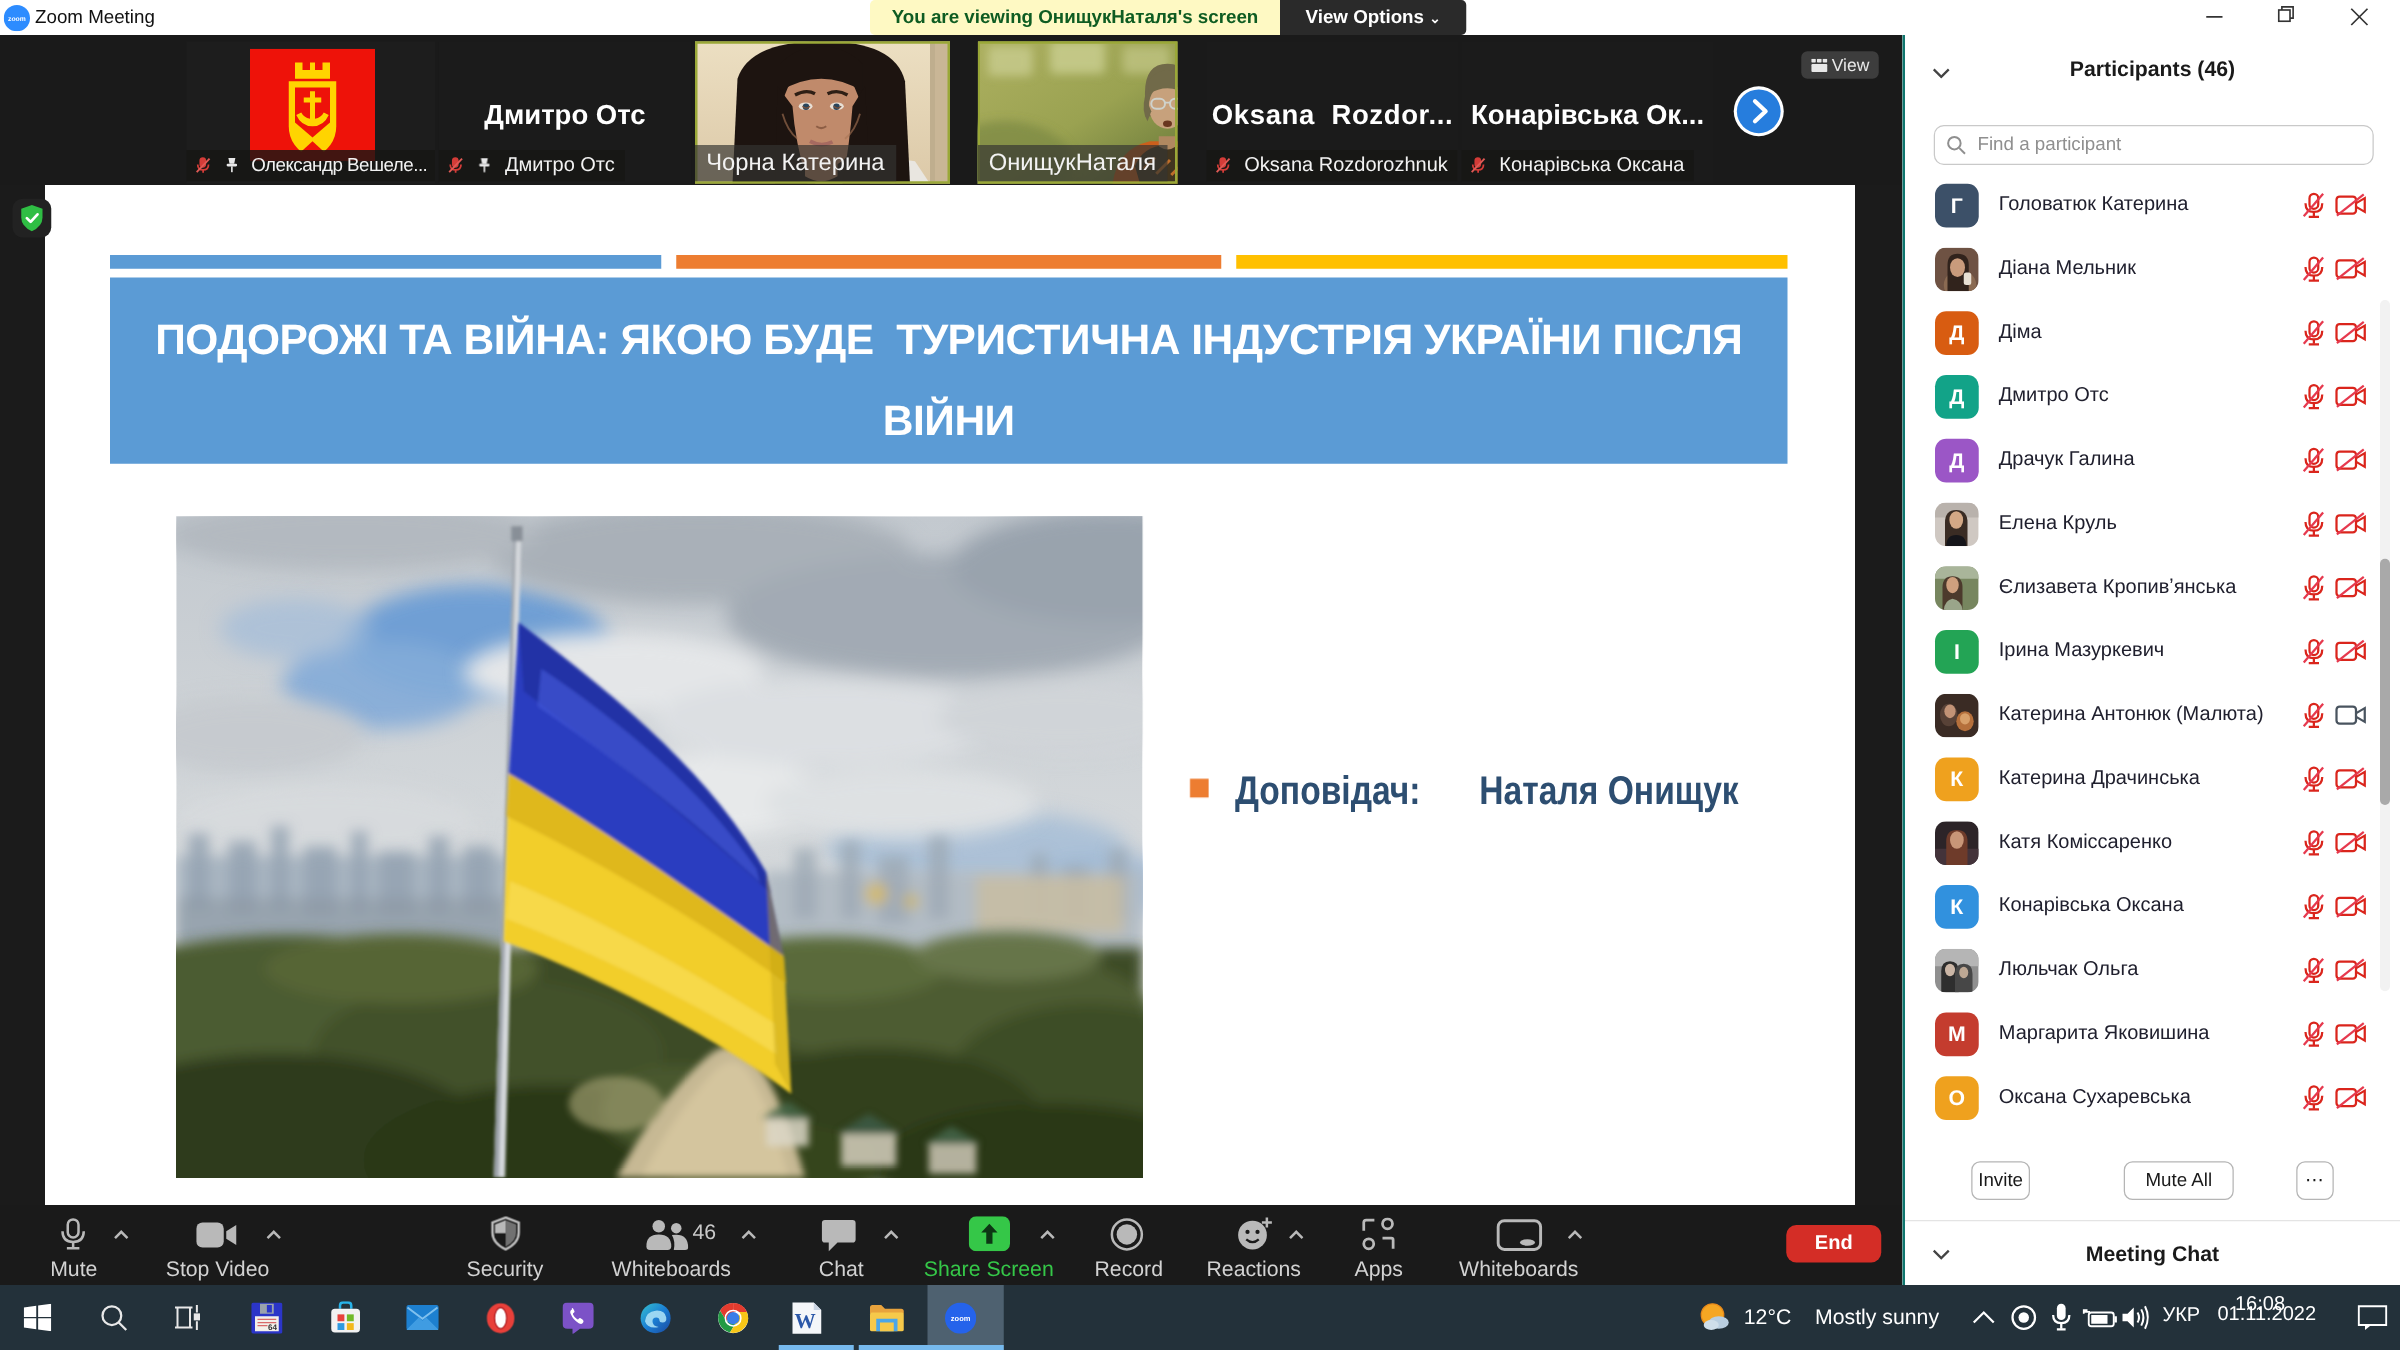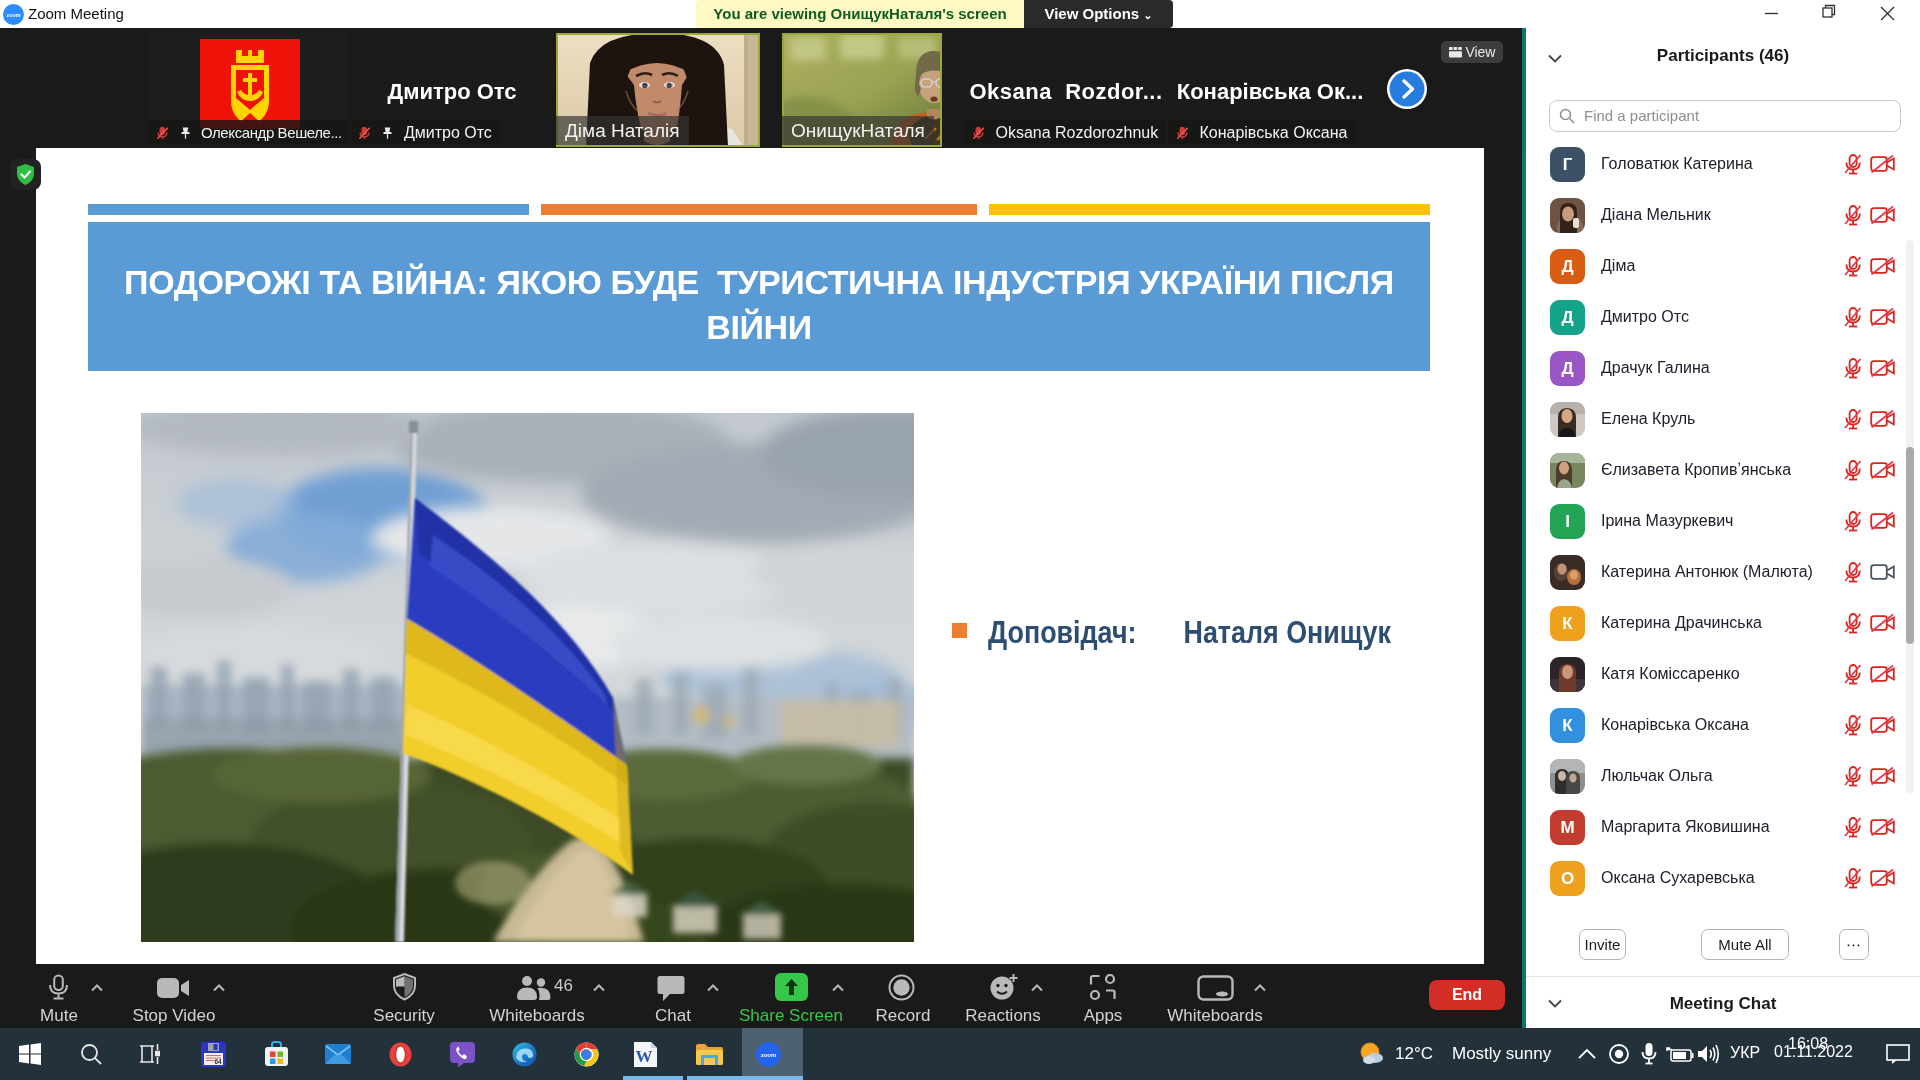--- a/index.html
+++ b/index.html
@@ -13,28 +13,28 @@
   
   #strip{position:absolute;left:0;top:28px;width:1522px;height:120px;background:#1a1a1a;z-index:20}
   .tile{position:absolute;top:5px;height:114px;background:#1c1c1c;overflow:hidden}
   .tname{position:absolute;left:0;bottom:2px;height:25px;background:rgba(22,22,20,.8);color:#f2f2f2;font-size:16px;line-height:25px;padding:0 8px;white-space:nowrap}
   .bigname{position:absolute;width:100%;top:46px;text-align:center;color:#fff;font-weight:bold;font-size:22px;white-space:nowrap}
   
   #leftcol{position:absolute;left:0;top:148px;width:36px;height:816px;background:#1b1b1b}
   #rightcol{position:absolute;left:1484px;top:148px;width:38px;height:816px;background:#1b1b1b}
   #slide{position:absolute;left:36px;top:148px;width:1448px;height:816px;background:#fff}
   .bar{position:absolute;top:56px;height:11px}
-  #titlebox{position:absolute;left:52px;top:74px;width:1342px;height:149px;background:#5b9bd5;color:#fff;font-weight:bold;font-size:34px;text-align:center;display:flex;align-items:center;justify-content:center;line-height:45px;white-space:nowrap;letter-spacing:-.4px}
+  #titlebox{position:absolute;left:52px;top:74px;width:1342px;height:149px;background:#5b9bd5;color:#fff;font-weight:bold;font-size:34px;text-align:center;display:flex;align-items:center;justify-content:center;line-height:65px;white-space:nowrap;letter-spacing:-.4px}
   #speaker{position:absolute;left:952px;top:466px;font-size:32px;font-weight:bold;color:#2d4e71;transform:scaleX(.84);transform-origin:left top;white-space:nowrap}
   
   #toolbar{position:absolute;left:0;top:964px;width:1522px;height:64px;background:#1a1a1a;z-index:25}
   .tb-label{position:absolute;top:42px;font-size:17px;color:#d2d2d2;text-align:center;white-space:nowrap;transform:translateX(-50%)}
   .caret{position:absolute;top:20px;width:12px;height:8px}
   
-  #panel{position:absolute;left:1522px;top:28px;width:398px;height:1000px;background:#fff;border-left:4px solid #0f766e;z-index:28}
+  #panel{position:absolute;left:1522px;top:28px;width:398px;height:1000px;background:#fff;border-left:2px solid #0f766e;z-index:28}
   #phead{position:absolute;left:0;top:18px;width:100%;text-align:center;font-size:17px;font-weight:bold;color:#1a1a1a}
   #searchbox{position:absolute;left:23px;top:72px;width:352px;height:32px;border:1px solid #c9c9c9;border-radius:8px;color:#8f8f8f;font-size:15px;line-height:30px;padding-left:34px}
   .prow{position:absolute;left:0;width:100%;height:51px}
   .pav{position:absolute;left:24px;top:0;width:35px;height:35px;border-radius:9px;color:#fff;font-weight:bold;font-size:17px;text-align:center;line-height:35px;overflow:hidden}
   .pname{position:absolute;left:75px;top:8px;font-size:16px;color:#20202e;white-space:nowrap}
   .pbtn{position:absolute;top:901px;height:31px;border:1px solid #b5b5b5;border-radius:7px;font-size:15px;color:#1a1a1a;text-align:center;line-height:29px;background:#fff}
   
   #taskbar{position:absolute;left:0;top:1028px;width:1920px;height:52px;background:#23313a;z-index:40}
   .underline{position:absolute;top:48px;height:4px;background:#76b9ed}
   .traytxt{position:absolute;color:#fff;font-size:16px}
@@ -145,21 +145,21 @@
         <circle cx="88.8" cy="52.4" r="2.6" fill="#29455c"></circle>
       <ellipse cx="113.5" cy="52" rx="5.5" ry="3" fill="#e8e0d6"></ellipse>
         <circle cx="113.2" cy="52.4" r="2.6" fill="#29455c"></circle>
       <path d="M86 52 q3 3 6 0 M111 52 q3 3 6 0" stroke="#7d5138" stroke-width="1" fill="none"></path>
       <path d="M97 68 q4 3 8 0" stroke="#8d5e45" stroke-width="1.6" fill="none"></path>
       <path d="M92 80 q9 5 18 .5" stroke="#a66a60" stroke-width="3" fill="none"></path>
       <path d="M70 58 q4 14 12 20 M132 58 q-4 14 -12 20" stroke="#a87455" stroke-width="1.5" fill="none" opacity=".6"></path>
 
       <path d="M88 94 L88 108 Q101 116 114 108 L114 94 Z" fill="#b07f62"></path>
     </svg>
-    <div class="tname" style="width:auto;padding:0 9px;height:29px;line-height:29px;font-size:19px;background:rgba(52,52,48,.68)">Діма Наталія</div>
+    <div class="tname" style="width:auto;padding:0 9px;height:29px;line-height:29px;font-size:19px;background:rgba(52,52,48,.68)">Чорна Катерина</div>
   </div>
 
   <div class="tile" id="t4" style="left:782px;width:160px;outline:2px solid #9aa838;outline-offset:-2px">
     <svg width="201" height="114" viewBox="0 0 201 114">
       <defs>
         <linearGradient id="wall4" x1="0" y1="0" x2="1" y2=".9">
           <stop offset="0" stop-color="#adb060"></stop>
             <stop offset=".5" stop-color="#9aa251"></stop>
             <stop offset="1" stop-color="#5f7035"></stop>
         </linearGradient>

